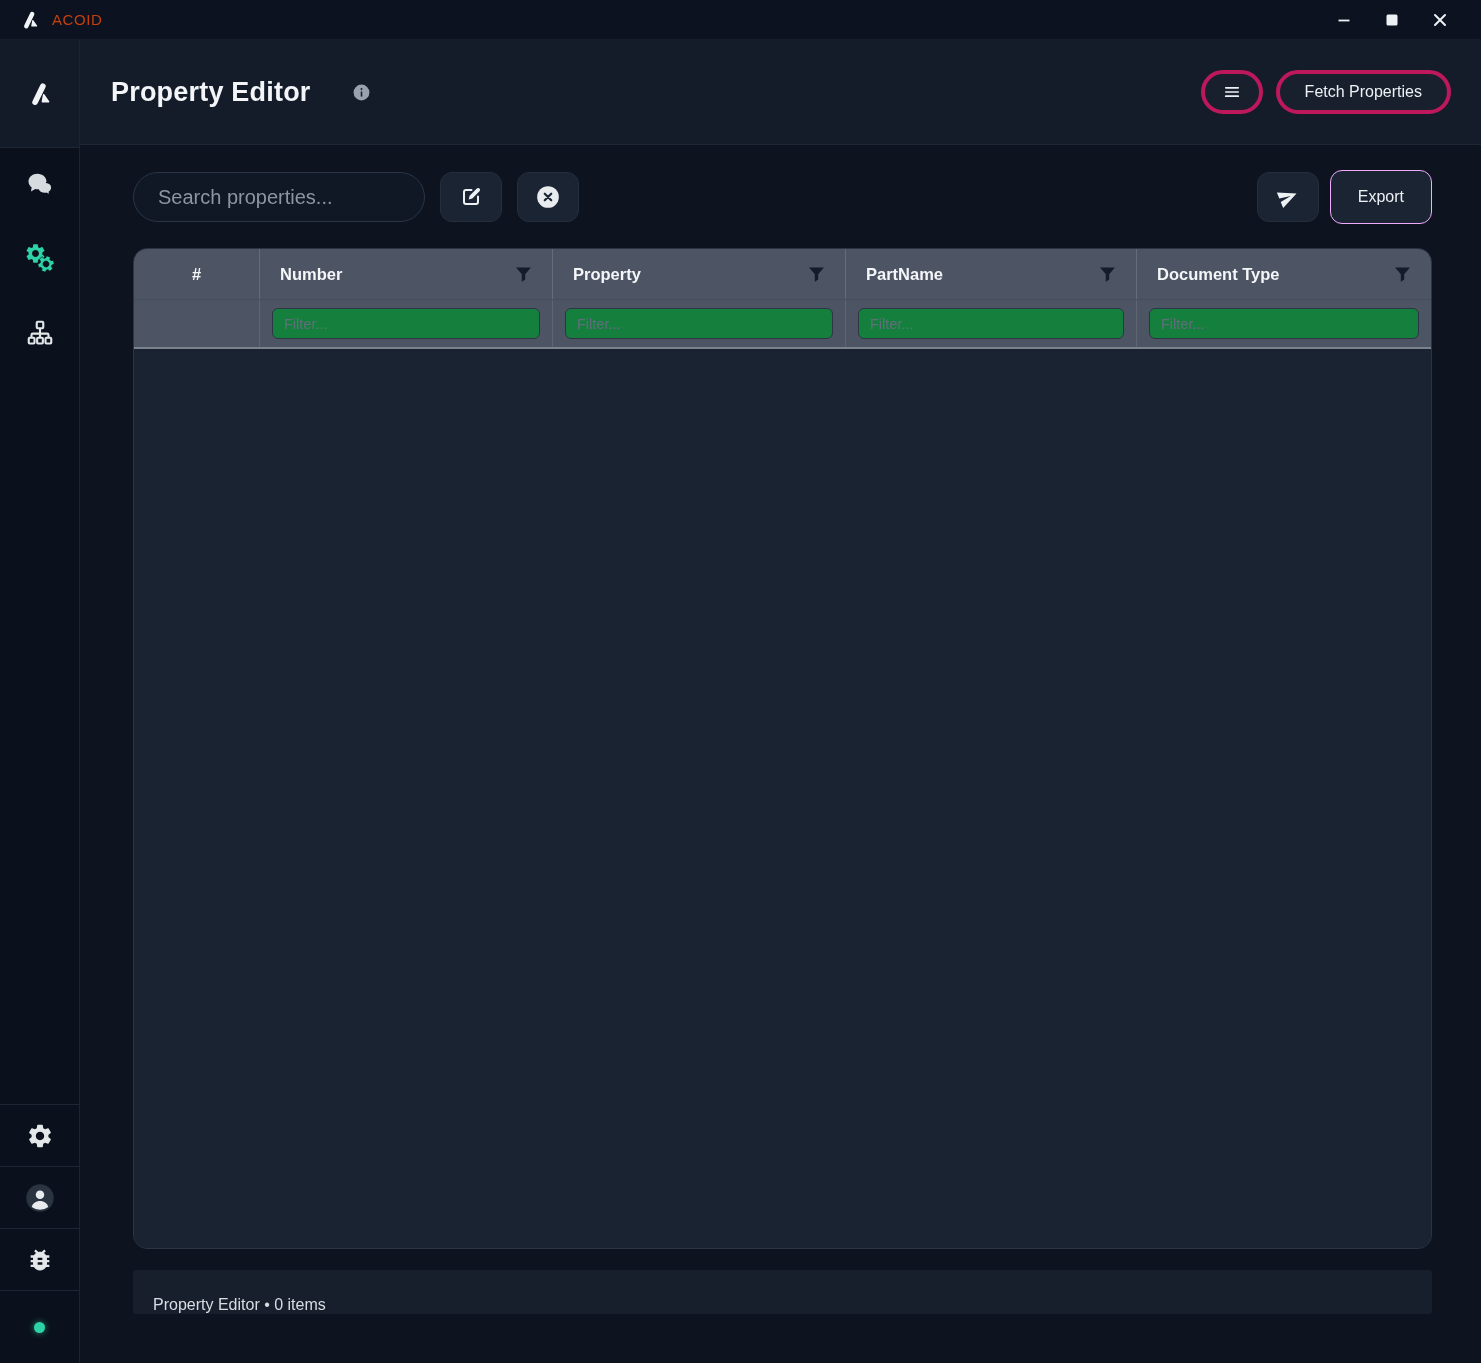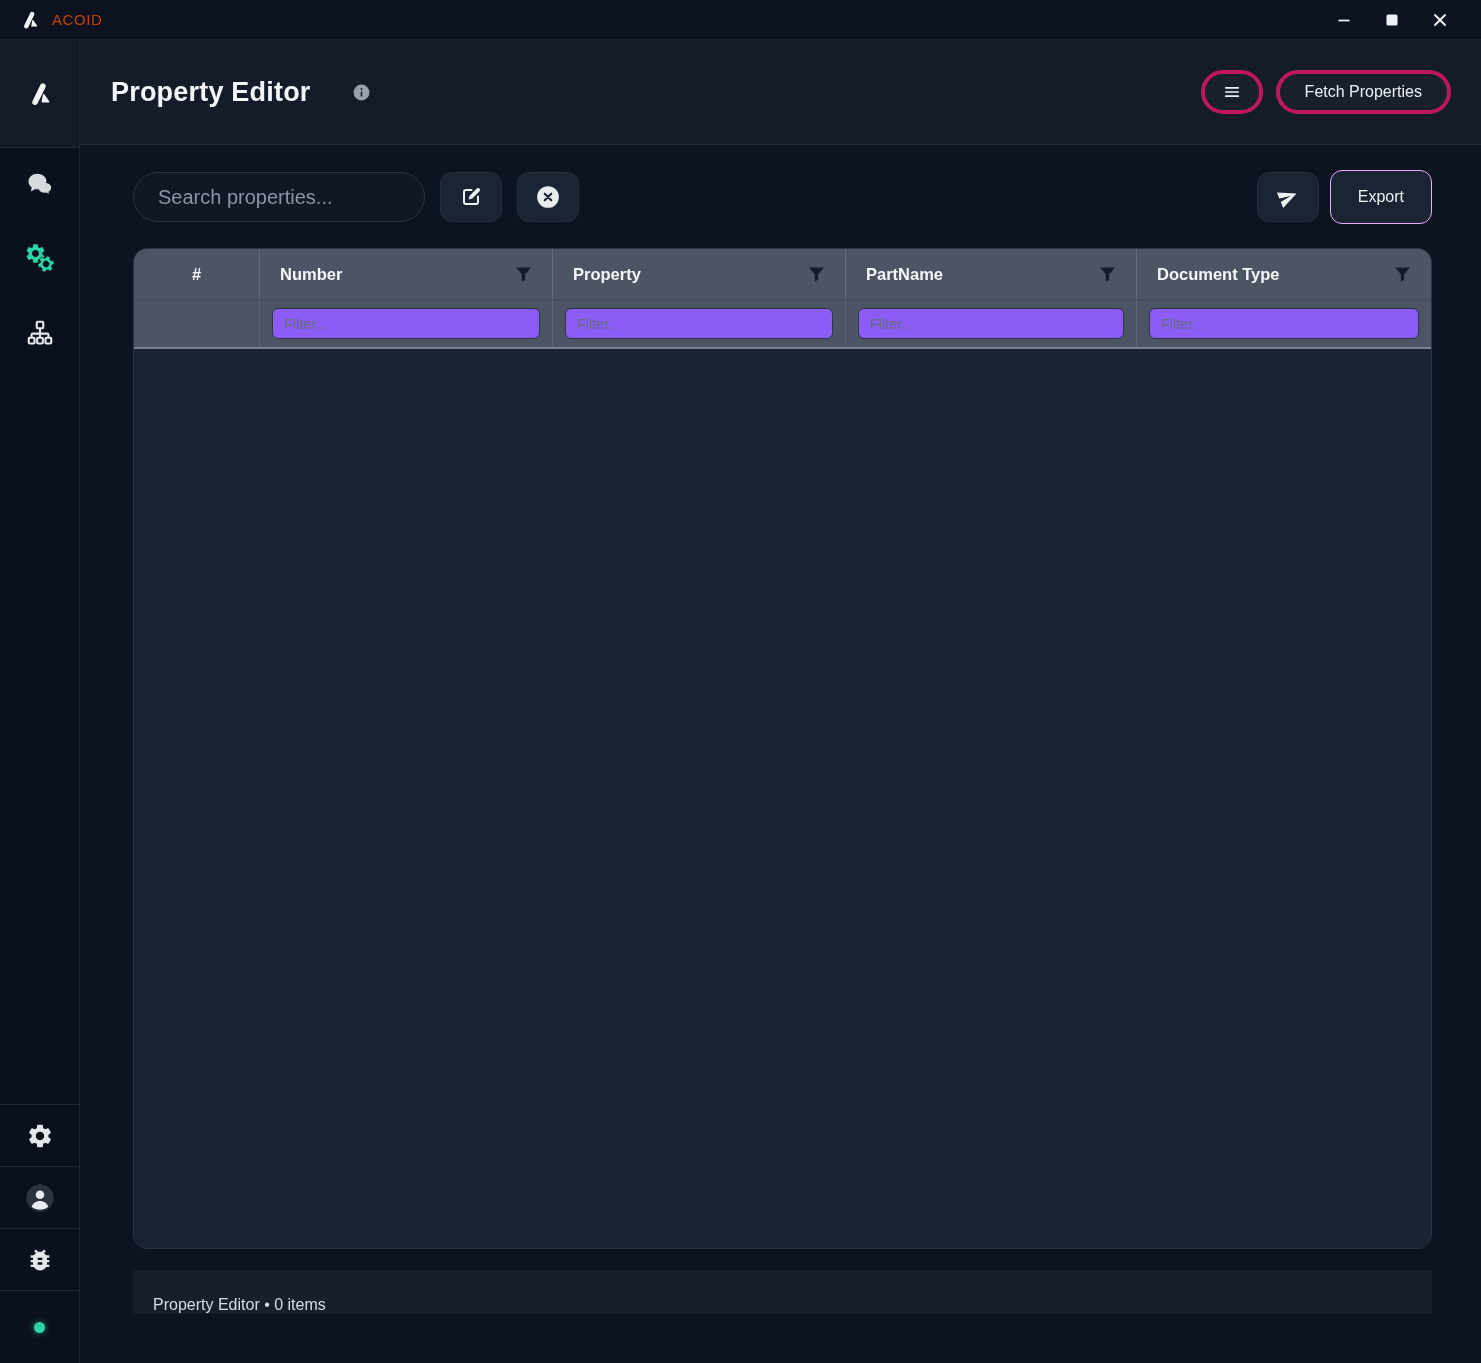--- a/index.html
+++ b/index.html
@@ -110,21 +110,21 @@
   }
   .th:last-child { border-right:none; }
   .th.center { justify-content:center; padding:0; }
   .th .funnel { margin-left:auto; display:flex; cursor:pointer; }
   .filter-row { background:#4d5564; height:50px; flex:0 0 50px;
                 border-top:1px solid #454e5c; border-bottom:2px solid #7a828e; }
   .fcell { display:flex; align-items:center; padding:0 12px;
            border-right:1px solid rgba(255,255,255,0.10); }
   .fcell:last-child { border-right:none; }
   .filter-input {
-    width:100%; height:31px; border-radius:6px; background:#8b5cf6;
+    width:100%; height:31px; border-radius:6px; background:#15803d;
     border:1px solid #2c3646; color:#d4dae2; font-size:14.5px; padding:0 11px;
     outline:none; font-family:"Liberation Sans", sans-serif;
   }
   .filter-input::placeholder { color:#626d7d; }
   .tbody-empty { flex:1; background:#1a2331; }
 
   
   .status-bar {
     margin-top:21px; height:44px; flex:0 0 44px; background:#171f2c;
     border-radius:3px; display:flex; align-items:flex-end; padding-left:20px;

